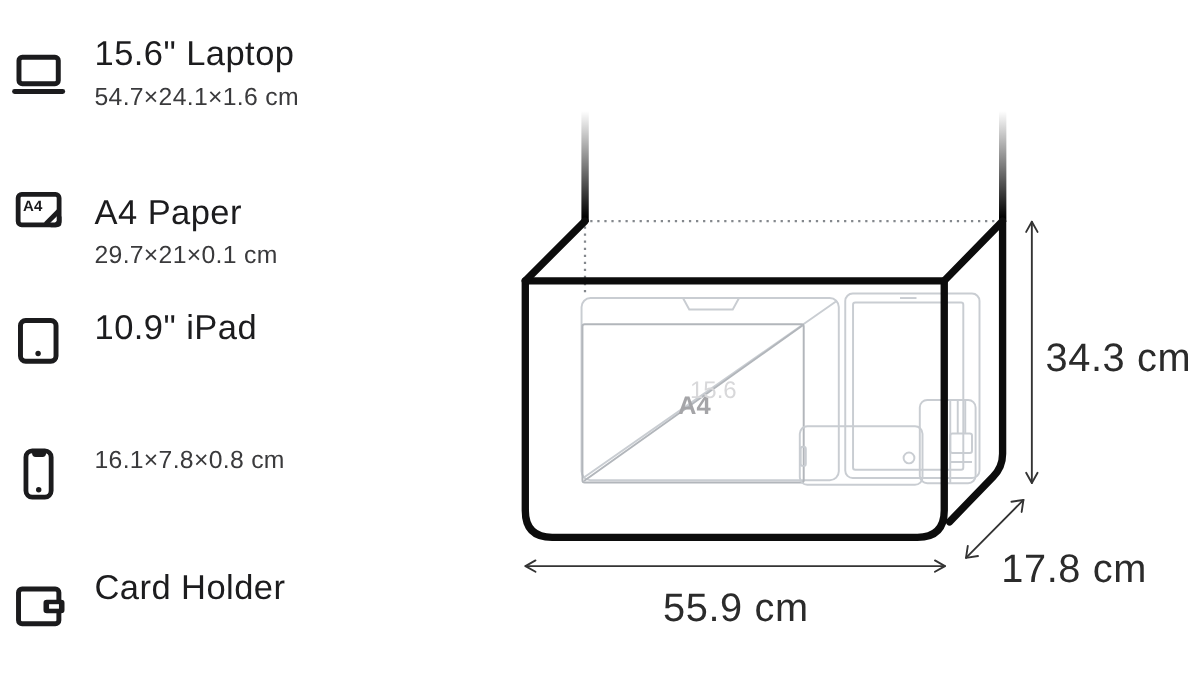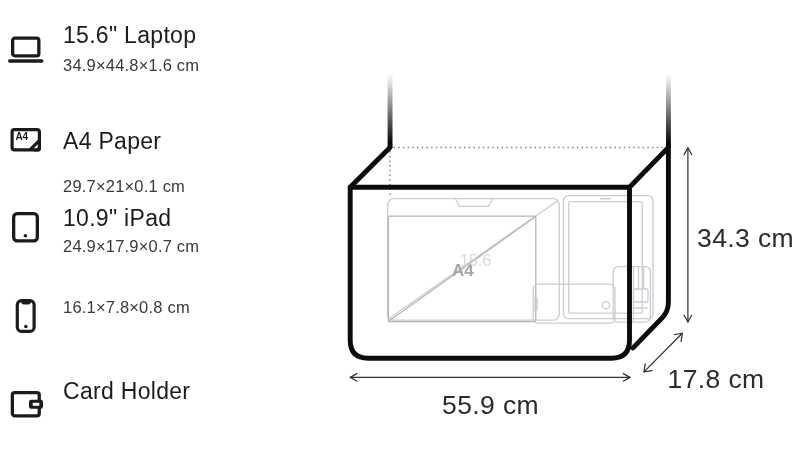--- a/index.html
+++ b/index.html
@@ -12,41 +12,40 @@
 </style>
 </head>
 <body>
 
 <svg class="icon" style="left:7px;top:34px" width="38" height="31" viewBox="0 0 38 31">
   <rect x="5.65" y="4.15" width="26.2" height="17.7" rx="2.2" fill="none" stroke="#1b1b1d" stroke-width="3.3"></rect>
   <line x1="2.7" y1="27" x2="34.8" y2="27" stroke="#1b1b1d" stroke-width="3.3" stroke-linecap="round"></line>
 </svg>
 <div class="item" style="top:22px">
   <div class="t">15.6" Laptop</div>
-  <div class="s">34.9×44.8×1.6 cm</div>
+  <div class="s">54.7×24.1×1.6 cm</div>
 </div>
 
 <svg class="icon" style="left:8px;top:124px" width="38" height="32" viewBox="0 0 38 32">
   <rect x="4.1" y="5.6" width="27.3" height="20.3" rx="2.4" fill="none" stroke="#1b1b1d" stroke-width="3.2"></rect>
   <line x1="31" y1="16.8" x2="22.9" y2="24.9" stroke="#1b1b1d" stroke-width="3.2" stroke-linecap="round"></line>
   <path d="M 33,20.2 L 33,24.4 Q 33,27.5 29.9,27.5 L 25.7,27.5 Z" fill="#1b1b1d"></path>
   <text x="7.4" y="16.4" font-size="10" font-weight="bold" fill="#1b1b1d" font-family="Liberation Sans,sans-serif">A4</text>
 </svg>
 <div class="item" style="top:128px">
   <div class="t">A4 Paper</div>
-  <div class="s" style="margin-top:22px">29.7×21×0.1 cm</div>
+  <div class="s" style="margin-top:6px">29.7×21×0.1 cm</div>
 </div>
 
 <svg class="icon" style="left:10px;top:210px" width="31" height="35" viewBox="0 0 31 35">
   <rect x="3.65" y="3.65" width="23.7" height="27.2" rx="3.5" fill="none" stroke="#1b1b1d" stroke-width="3.3"></rect>
   <circle cx="15.4" cy="25.7" r="1.8" fill="#1b1b1d"></circle>
 </svg>
 <div class="item" style="top:205px">
   <div class="t">10.9" iPad</div>
-  <div class="s" style="margin-top:5px">24.9×17.9×0.7 cm</div>
 </div>
 
 <svg class="icon" style="left:13px;top:297px" width="26" height="40" viewBox="0 0 26 40">
   <rect x="4.3" y="3.6" width="16.8" height="30.8" rx="4.2" fill="none" stroke="#1b1b1d" stroke-width="3.2"></rect>
   <path d="M 8.4,3.8 H 17.7 V 5.2 Q 17.7,7.6 15.3,7.6 H 10.8 Q 8.4,7.6 8.4,5.2 Z" fill="#1b1b1d"></path>
   <circle cx="12.8" cy="29.5" r="1.8" fill="#1b1b1d"></circle>
 </svg>
 <div class="item" style="top:295.5px">
   <div class="s" style="margin-top:2px">16.1×7.8×0.8 cm</div>
 </div>

